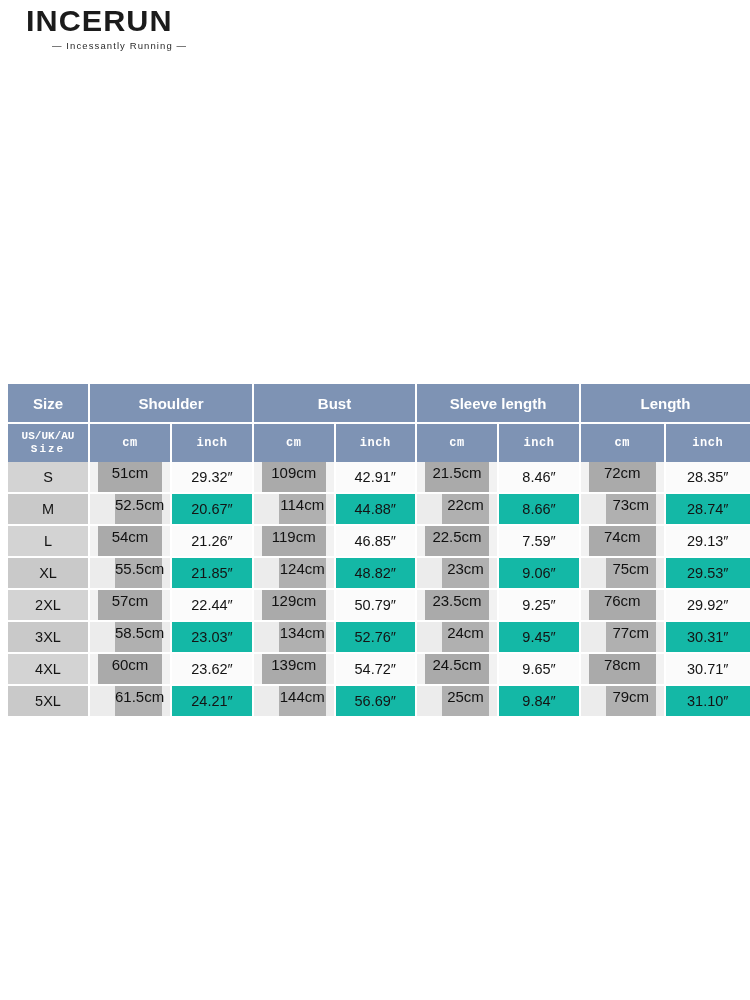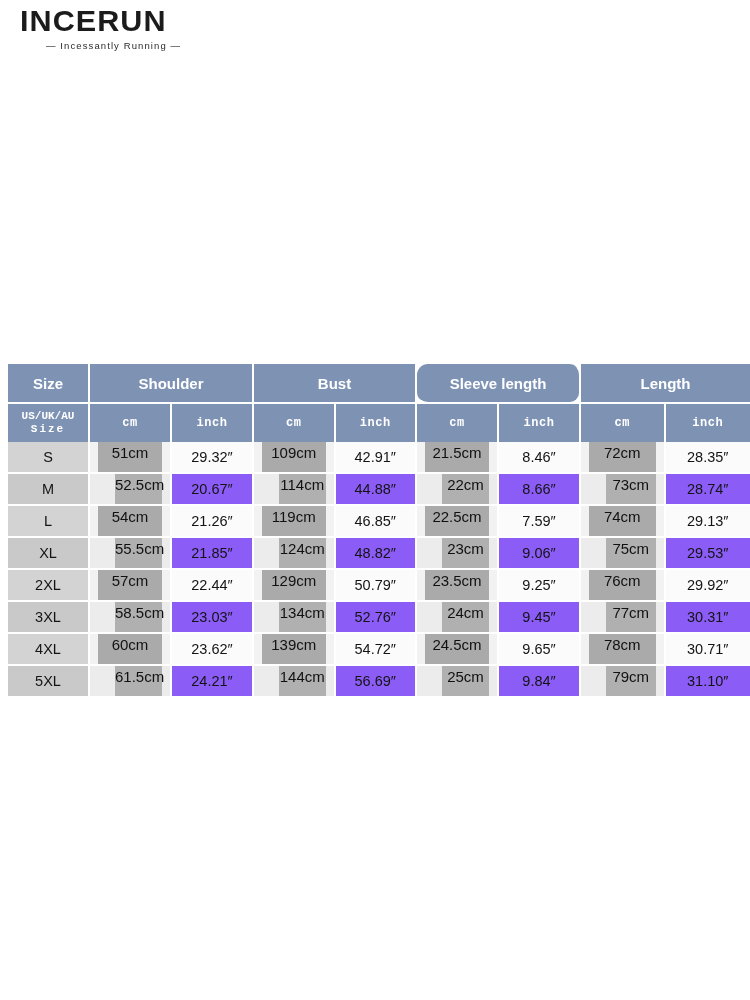--- a/index.html
+++ b/index.html
@@ -13,21 +13,21 @@
     height: 1000px;
     position: relative;
     overflow: hidden;
     font-family: "Liberation Sans", sans-serif;
     -webkit-font-smoothing: antialiased;
   }
 
   
   .brand {
     position: absolute;
-    left: 20px;
+    left: 26px;
     top: 6px;
     width: 240px;
   }
   .brand-name {
     font-family: "Liberation Sans", sans-serif;
     font-weight: bold;
     font-size: 30px;
     line-height: 30px;
     letter-spacing: 1px;
     color: #1b1b1b;
@@ -42,21 +42,21 @@
     letter-spacing: 1.1px;
     color: #2b2b2b;
     margin-top: 4px;
     padding-left: 26px;
   }
 
   
   .size-table-wrap {
     position: absolute;
     left: 8px;
-    top: 364px;
+    top: 384px;
     width: 734px;
   }
   table.size-table {
     border-collapse: separate;
     border-spacing: 0;
     width: 734px;
     table-layout: fixed;
   }
 
   
@@ -137,38 +137,38 @@
   }
   tr.alt td.cm-cell .pill { background: #b0b0b0; }
   tr.alt td.cm-cell { background: #ececec; padding-left: 17px; }
 
   
   td.inch-cell {
     background: #fbfbfb;
     font-size: 15px;
     color: #121212;
   }
-  tr.alt td.inch-cell { background: #8b5cf6; }
+  tr.alt td.inch-cell { background: #14b8a6; }
 </style>
 </head>
 <body>
 
 <div class="brand">
   <div class="brand-name">INCERUN</div>
   <div class="brand-tagline">— Incessantly Running —</div>
 </div>
 
 <div class="size-table-wrap">
   <table class="size-table">
     <thead>
       <tr>
         <th class="grp" style="width:80px;">Size</th>
         <th class="grp" colspan="2" style="width:162px;">Shoulder</th>
         <th class="grp" colspan="2" style="width:161px;">Bust</th>
-        <th class="grp" colspan="2" style="width:162px;border-radius:11px;">Sleeve length</th>
+        <th class="grp" colspan="2" style="width:162px;">Sleeve length</th>
         <th class="grp last" colspan="2" style="width:169px;">Length</th>
       </tr>
       <tr>
         <th class="sub sizehead">
           <span class="l1">US/UK/AU</span><br>
           <span class="l2">Size</span>
         </th>
         <th class="sub" style="width:82px;">cm</th>
         <th class="sub" style="width:80px;">inch</th>
         <th class="sub" style="width:81px;">cm</th>

